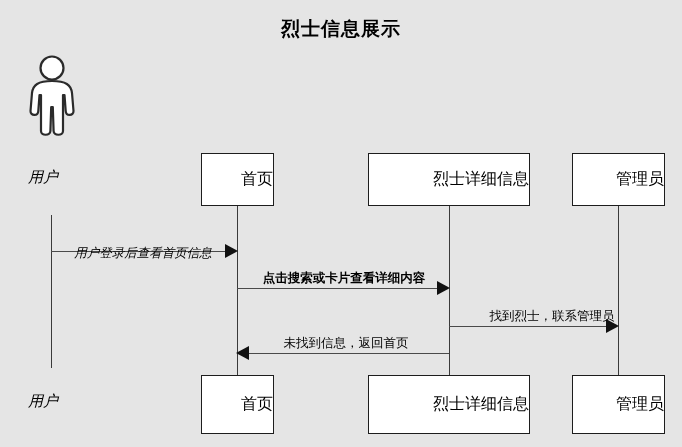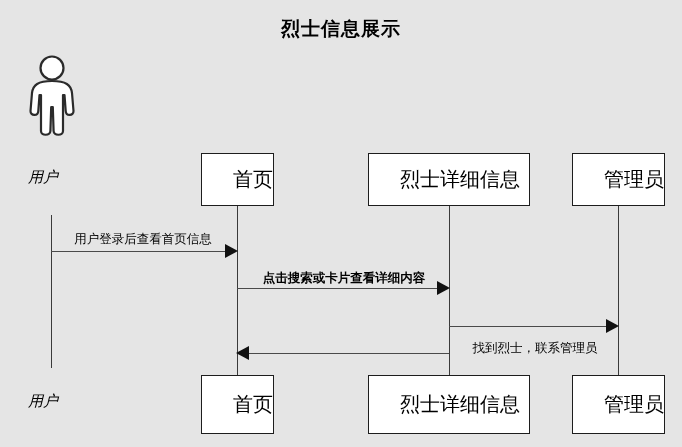--- a/index.html
+++ b/index.html
@@ -48,22 +48,22 @@
   .actor-label.top { left: 28px; top: 168px; }
   .actor-label.bottom { left: 28px; top: 392px; }
   
   .lifebox {
     position: absolute;
     box-sizing: border-box;
     border: 1.6px solid #1d1d1d;
     background: #ffffff;
     display: flex;
     align-items: center;
-    justify-content: flex-start;
-    font-size: 20px;
+    justify-content: flex-end;
+    font-size: 16px;
     color: #000000;
     white-space: nowrap;
     z-index: 3;
     padding-left: 31px;
   }
   
   .lifeline {
     position: absolute;
     width: 0;
     border-left: 1.4px solid #3a3a3a;
@@ -155,26 +155,27 @@
   </div>
   <div class="lifebox" style="left:368px; top:375px; width:162px; height:59px;">
     <span>烈士详细信息</span>
   </div>
   <div class="lifebox" style="left:572px; top:375px; width:93px; height:59px;">
     <span>管理员</span>
   </div>
 
   <div class="msg" style="left:51px; top:251px; width:180px;"></div>
   <div class="arrowhead right" style="left:225px; top:244px;"></div>
-  <div class="msg-label" style="left:58px; top:231px; width:170px;">用户登录后查看首页信息</div>
+  <div class="msg-label" style="left:58px; top:245px; width:170px;font-style:italic;">用户登录后查看首页信息</div>
 
   <div class="msg" style="left:237px; top:288px; width:206px;"></div>
   <div class="arrowhead right" style="left:437px; top:281px;"></div>
   <div class="msg-label" style="left:244px; top:270px; width:200px;font-weight:bold;">点击搜索或卡片查看详细内容</div>
 
   <div class="msg" style="left:449px; top:326px; width:163px;"></div>
   <div class="arrowhead right" style="left:606px; top:319px;"></div>
-  <div class="msg-label" style="left:456px; top:308px; width:158px;margin-top:32px;">找到烈士，联系管理员</div>
+  <div class="msg-label" style="left:473px; top:308px; width:158px;">找到烈士，联系管理员</div>
 
   <div class="msg" style="left:243px; top:353px; width:206px;"></div>
   <div class="arrowhead left" style="left:236px; top:346px;"></div>
+  <div class="msg-label" style="left:246px; top:335px; width:200px;">未找到信息，返回首页</div>
 
 </div>
 
 </body></html>

